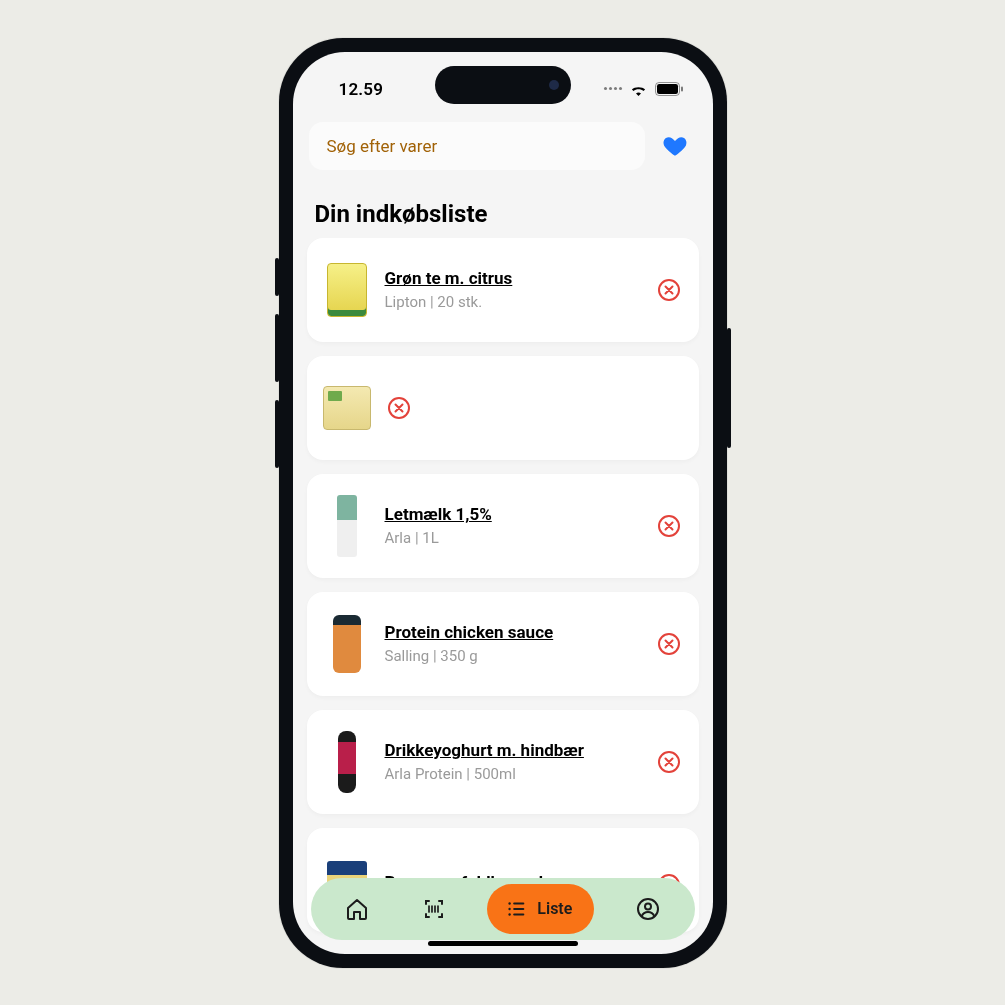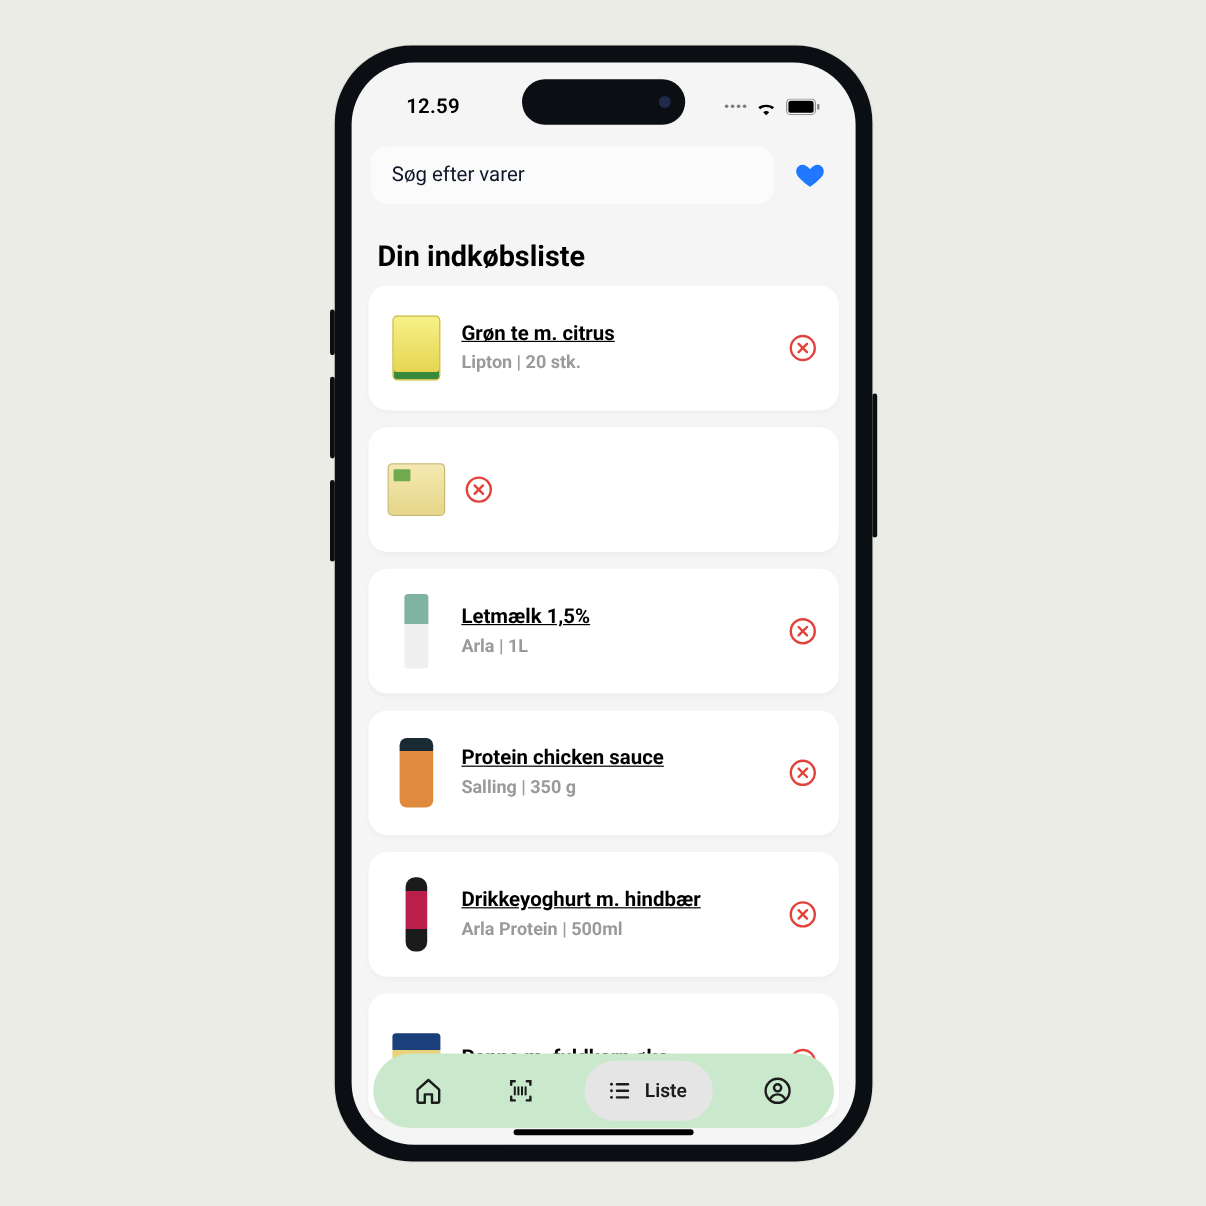--- a/index.html
+++ b/index.html
@@ -76,21 +76,21 @@
     position:absolute; inset:0; padding-top:66px;
     display:flex; flex-direction:column;
   }
   .searchrow {
     display:flex; align-items:center; gap:8px;
     padding: 4px 16px 10px;
   }
   .search {
     flex:1; height:48px; background:#fbfbfb; border-radius:14px;
     display:flex; align-items:center; padding:0 18px;
-    color:#0f172a; font-size:17px;
+    color:#a16207; font-size:17px;
   }
   .favbtn {
     width:44px; height:44px; display:flex; align-items:center; justify-content:center;
   }
   .section-title {
     font-size:24px; font-weight:700; padding: 20px 22px 10px;
   }
   .list {
     padding: 0 14px 140px;
     display:flex; flex-direction:column; gap:14px;
@@ -102,39 +102,39 @@
     padding: 20px 16px;
     box-shadow: 0 2px 4px rgba(0,0,0,.03);
     min-height:104px;
   }
   .thumb {
     width:48px; height:66px; flex:0 0 48px;
     display:flex; align-items:center; justify-content:center;
   }
   .txt { flex:1; }
   .txt .title { font-weight:700; font-size:17px; line-height:1.25;text-decoration:underline; }
-  .txt .sub { color:#9a9a9a; font-size:15px; margin-top:3px;font-weight:bold; }
+  .txt .sub { color:#9a9a9a; font-size:15px; margin-top:3px; }
   .removebtn { width:28px; height:28px; flex:0 0 28px; display:flex; align-items:center; justify-content:center; }
 
   
   .bottomnav-wrap{
     position:absolute; left:0; right:0; bottom:0;
     padding: 0 18px 14px;
     z-index:30;
   }
   .bottomnav{
     height:62px; border-radius:34px;
     background:#cae8cc;
     display:flex; align-items:center; justify-content:space-around;
     padding:0 8px;
     position:relative;
   }
   .navbtn{ width:46px; height:46px; display:flex; align-items:center; justify-content:center; color:#1c1c1c; }
   .navpill{
-    background:#e5e5e5; border-radius:28px;
+    background:#f97316; border-radius:28px;
     height:50px; padding:0 22px 0 18px;
     display:flex; align-items:center; gap:10px;
     font-size:16px; font-weight:600; color:#1c1c1c;
   }
   .homebar{
     position:absolute; bottom:8px; left:50%; transform:translateX(-50%);
     width:150px; height:5px; background:#000; border-radius:3px;
   }
 
   

